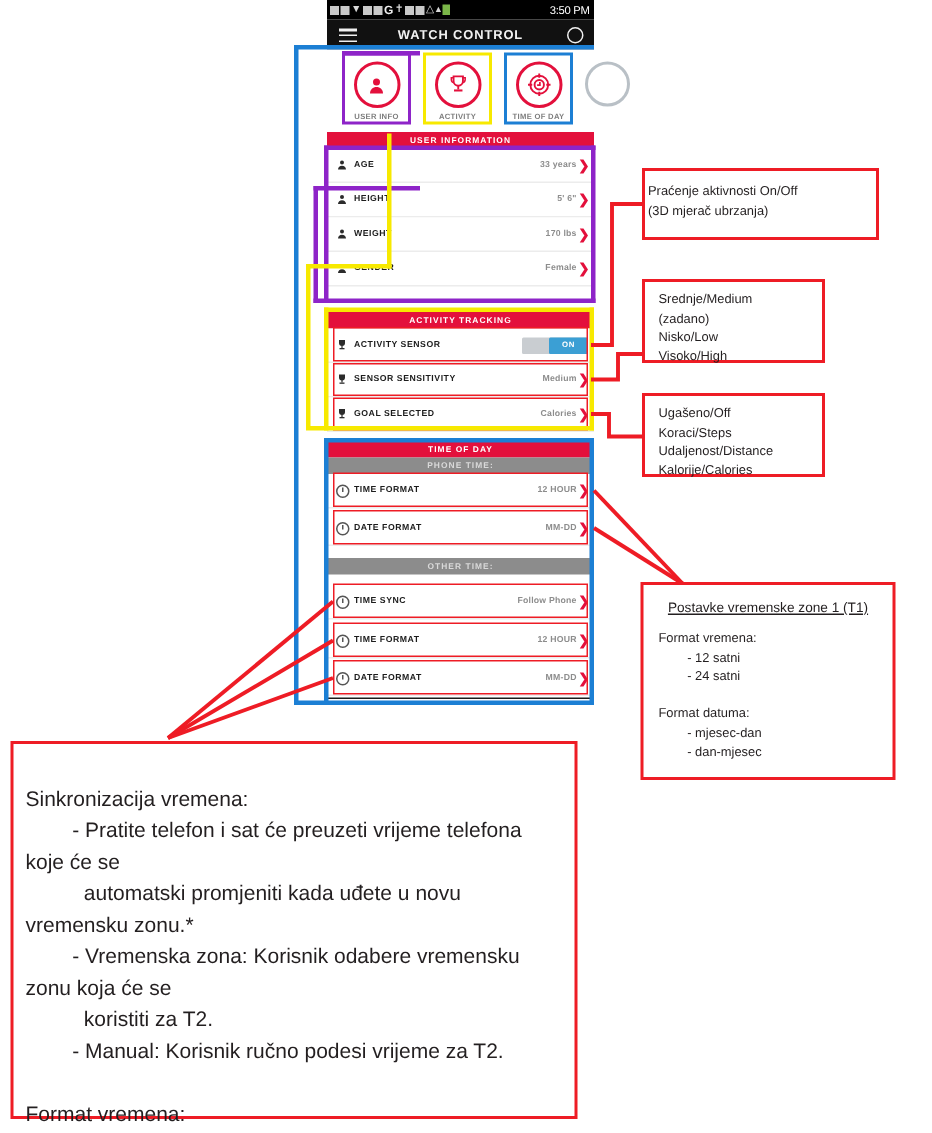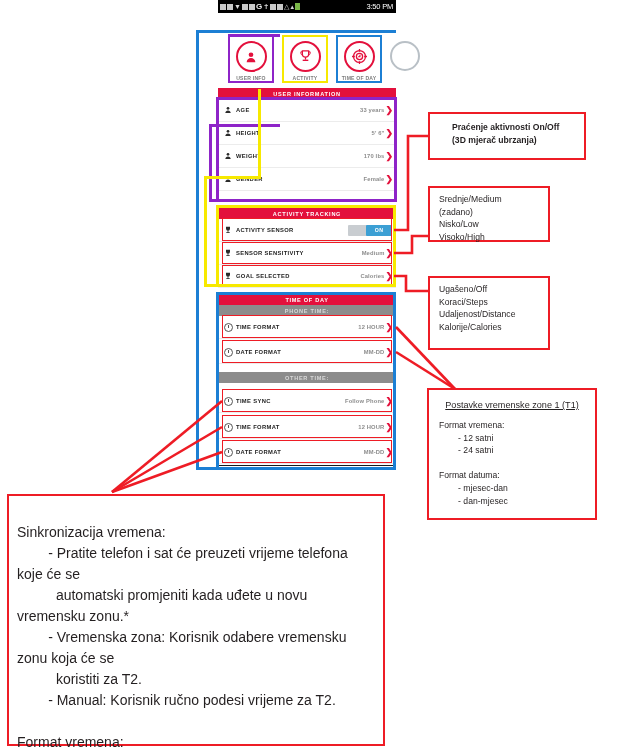--- a/index.html
+++ b/index.html
@@ -136,23 +136,23 @@
   
   .note{
     position:absolute;border:2.2px solid #ee1c25;background:#ffffff;
     box-sizing:border-box;color:#231f20;
   }
   .note .body{font-size:8.6px;line-height:12.6px;white-space:pre-wrap;}
   .note .hdr{
     font-size:9.1px;text-align:center;text-decoration:underline;
     margin-bottom:9px;
   }
-  #note1{left:428px;top:112px;width:158px;height:48px;padding:7px 22px;font-weight:bold;}
+  #note1{left:428px;top:112px;width:158px;height:48px;padding:7px 2px;}
   #note2{left:428px;top:186px;width:122px;height:56px;padding:5px 9px;}
-  #note3{left:428px;top:262px;width:122px;height:74px;padding:5px 9px;margin-top:14px;}
+  #note3{left:428px;top:262px;width:122px;height:56px;padding:5px 9px;}
   #note4{left:427px;top:388px;width:170px;height:132px;padding:10px 10px;}
   #note5{left:7px;top:494px;width:378px;height:252px;padding:10px 8px;}
   #note5 .body{font-size:14px;line-height:21px;margin-top:16px;}
   svg#lines{position:absolute;left:0;top:0;width:621px;height:755px;pointer-events:none;}
 </style>
 </head>
 <body>
 
 <div id="phone">
 
@@ -167,20 +167,29 @@
       <span class="sb-ico">✝</span>
       <span class="sb-sq"></span>
       <span class="sb-sq"></span>
       <span class="sb-ico">△</span>
       <span class="sb-ico">▴</span>
       <span class="sb-batt"></span>
     </span>
     <span class="sb-time">3:50 PM</span>
   </div>
 
+  <div id="appbar">
+    <span class="hamb">
+        <i></i>
+        <i></i>
+        <i></i>
+      </span>
+    <span class="title">WATCH CONTROL</span>
+    <span class="appbar-ring"></span>
+  </div>
 
   <div id="tabstrip">
     <div class="tab" id="tab0">
       <span class="circ">
         <svg width="16" height="16" viewBox="0 0 24 24">
             <circle cx="12" cy="8.6" r="3.5" fill="#e3103c"></circle>
             <path d="M5.5 20c0-4 3-6.5 6.5-6.5S18.5 16 18.5 20z" fill="#e3103c"></path>
           </svg>
       </span>
       <span class="lbl">USER INFO</span>

